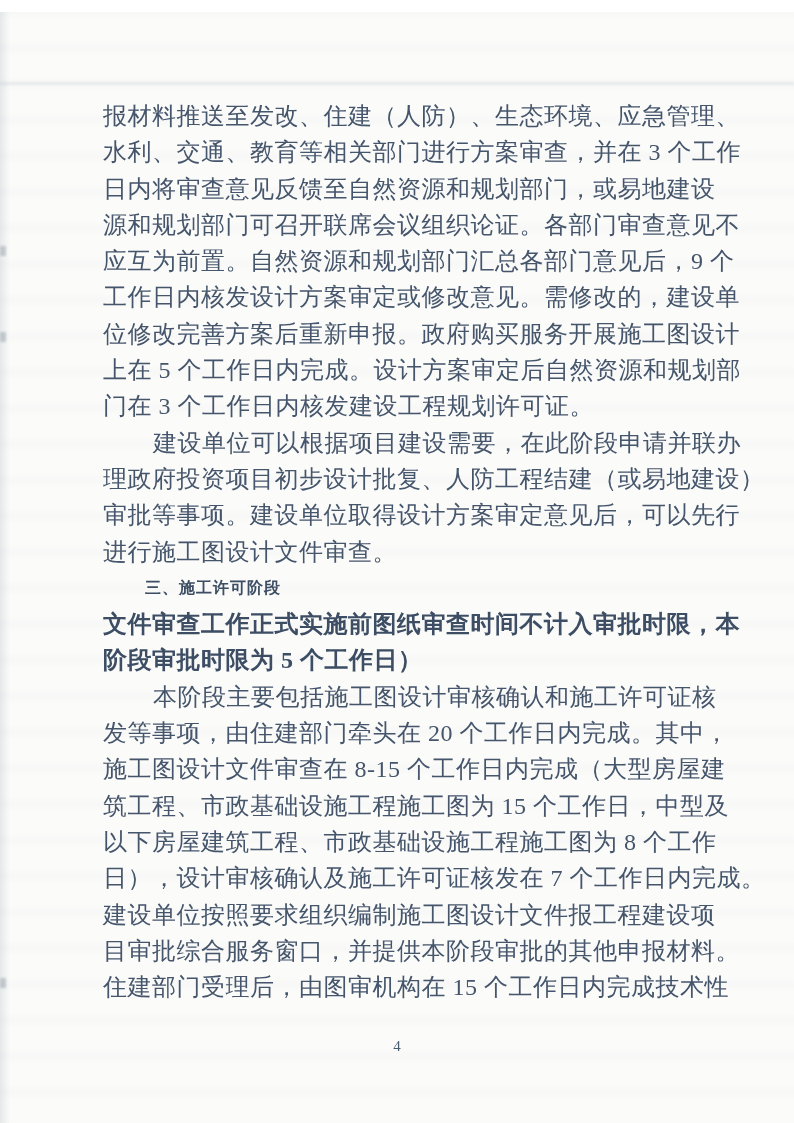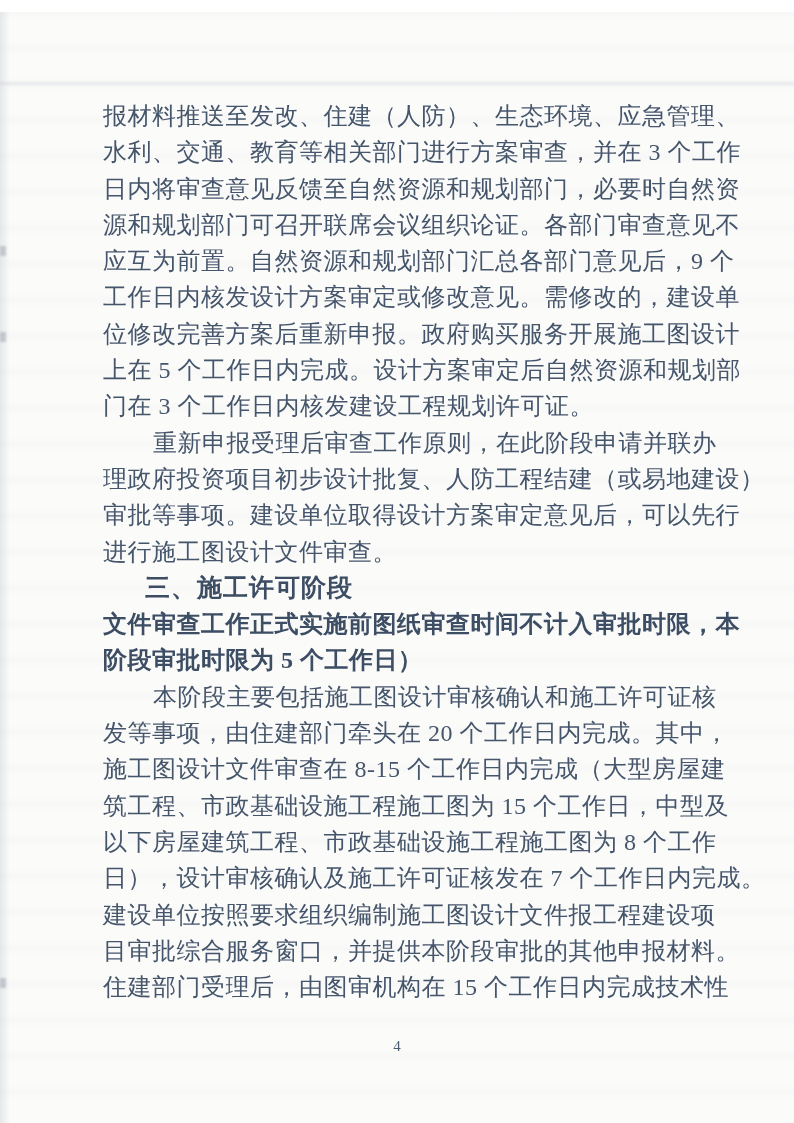--- a/index.html
+++ b/index.html
@@ -71,21 +71,21 @@
     font-family: Liberation Serif, serif;
   }
   .line.indent {
     padding-left: 50px;
   }
   .para.bold .line {
     font-weight: bold;
     color: #3c4d64;
   }
   .heading {
-    font-size: 25px;
+    font-size: 16px;
     line-height: 36.3px;
     height: 36.3px;
     font-weight: bold;
     color: #3c4d64;
     padding-left: 42px;
     letter-spacing: 1px;
   }
   .page-number {
     position: absolute;
     left: 0;
@@ -103,30 +103,30 @@
   <div class="scan-band-top"></div>
   <div class="scan-edge-left"></div>
   <div class="scan-smudge" style="top: 234px;"></div>
   <div class="scan-smudge" style="top: 320px;"></div>
   <div class="scan-smudge" style="top: 966px;"></div>
 
   <div class="content">
       <div class="para">
         <div class="line">报材料推送至发改、住建（人防）、生态环境、应急管理、</div>
         <div class="line">水利、交通、教育等相关部门进行方案审查，并在 3 个工作</div>
-        <div class="line">日内将审查意见反馈至自然资源和规划部门，必要时自然资</div>
+        <div class="line">日内将审查意见反馈至自然资源和规划部门，或易地建设</div>
         <div class="line">源和规划部门可召开联席会议组织论证。各部门审查意见不</div>
         <div class="line">应互为前置。自然资源和规划部门汇总各部门意见后，9 个</div>
         <div class="line">工作日内核发设计方案审定或修改意见。需修改的，建设单</div>
         <div class="line">位修改完善方案后重新申报。政府购买服务开展施工图设计</div>
         <div class="line">上在 5 个工作日内完成。设计方案审定后自然资源和规划部</div>
         <div class="line last">门在 3 个工作日内核发建设工程规划许可证。</div>
       </div>
       <div class="para">
-        <div class="line indent">重新申报受理后审查工作原则，在此阶段申请并联办</div>
+        <div class="line indent">建设单位可以根据项目建设需要，在此阶段申请并联办</div>
         <div class="line">理政府投资项目初步设计批复、人防工程结建（或易地建设）</div>
         <div class="line">审批等事项。建设单位取得设计方案审定意见后，可以先行</div>
         <div class="line last">进行施工图设计文件审查。</div>
       </div>
       <div class="heading">三、施工许可阶段</div>
       <div class="para bold">
         <div class="line">文件审查工作正式实施前图纸审查时间不计入审批时限，本</div>
         <div class="line last">阶段审批时限为 5 个工作日）</div>
       </div>
       <div class="para">

